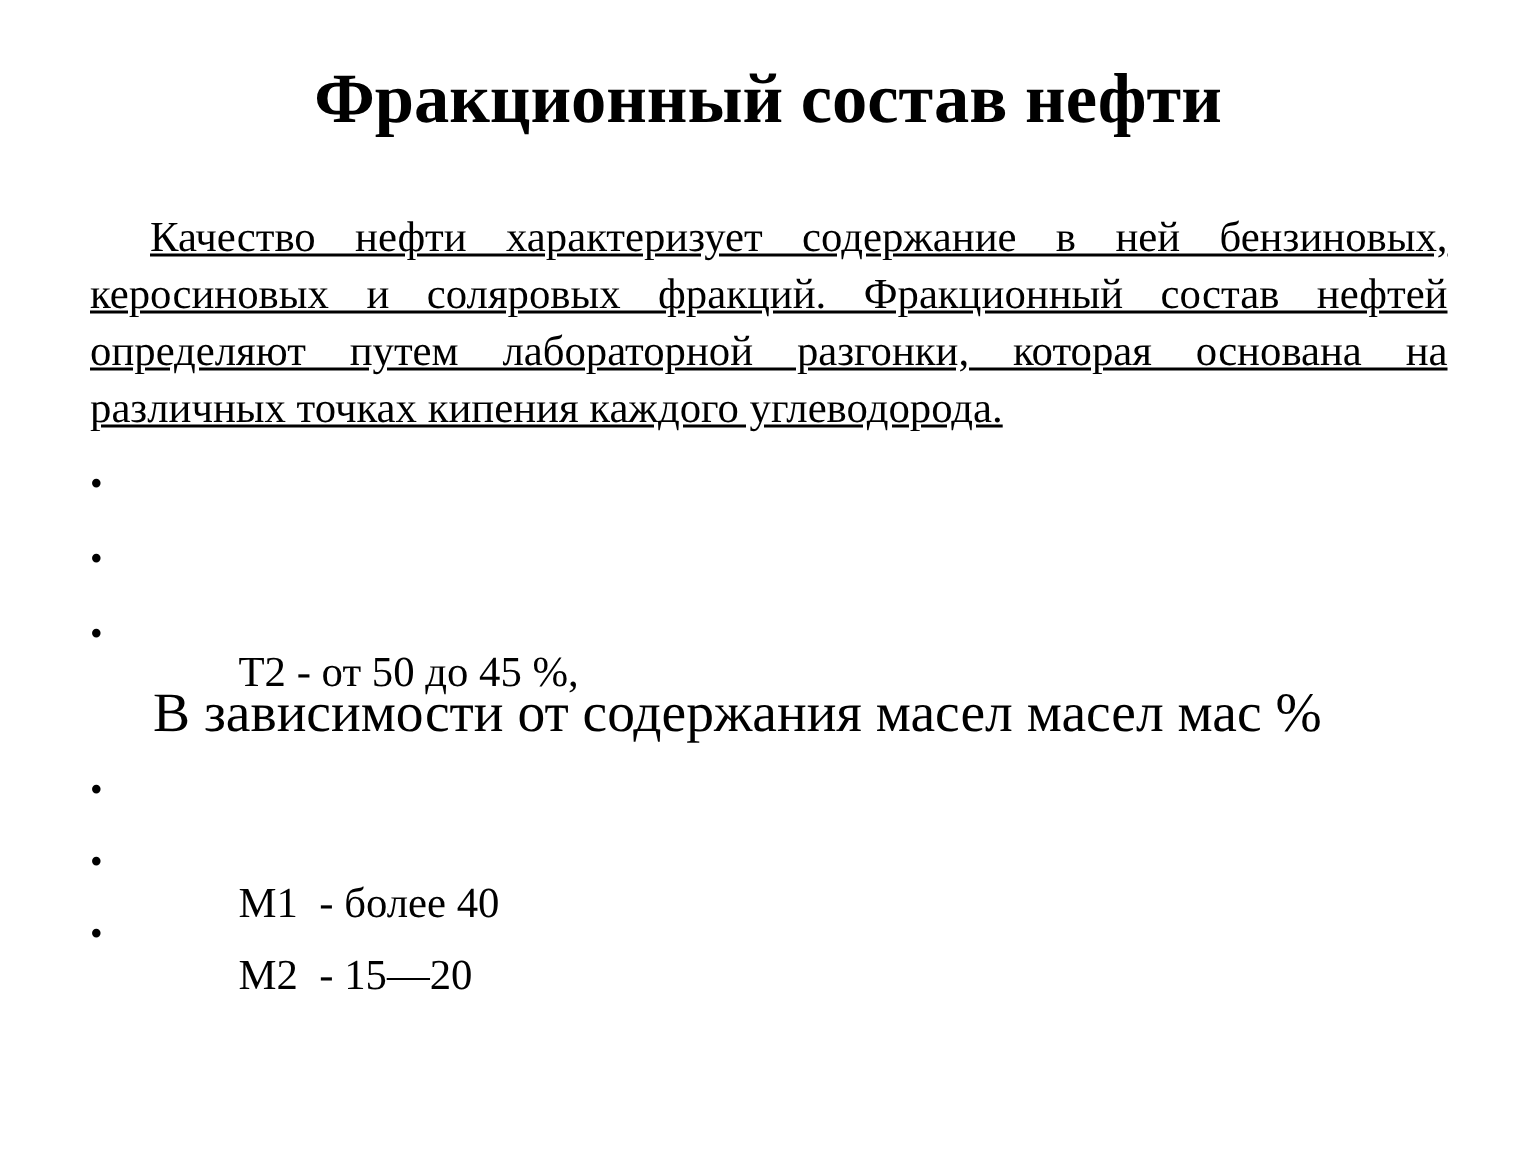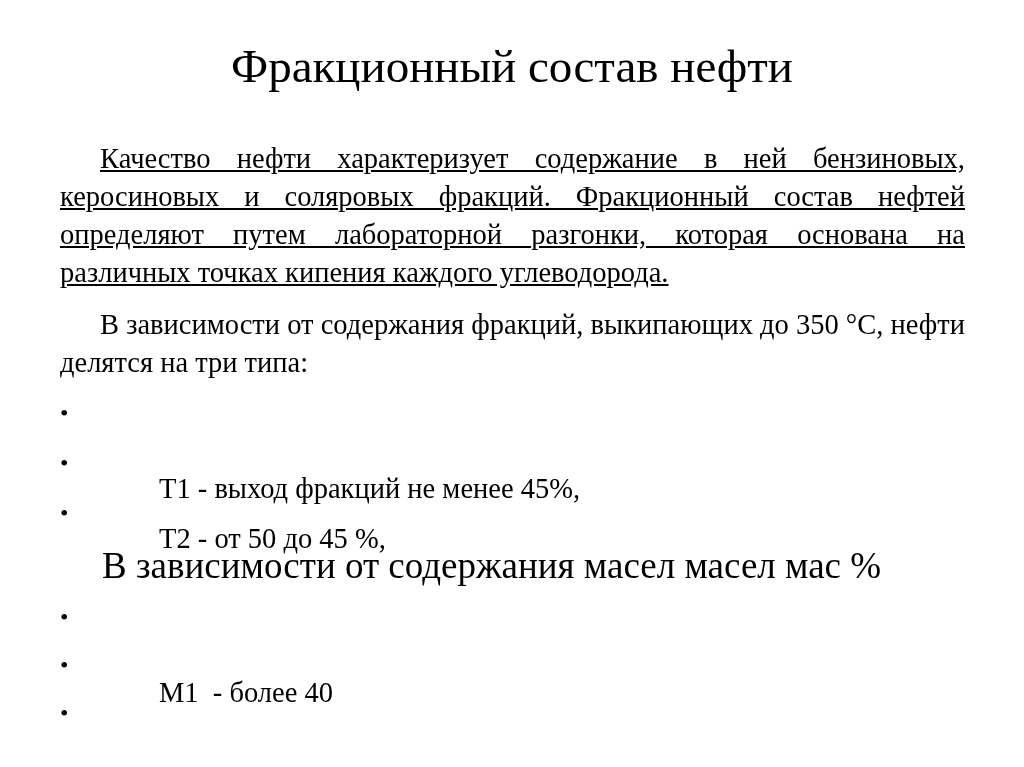--- a/index.html
+++ b/index.html
@@ -21,21 +21,21 @@
       width: 1024px; height: 767px;
       background: #ffffff;
     }
     .title {
       position: absolute;
       left: 0; top: 36px;
       width: 1024px;
       text-align: center;
       font-size: 47px;
       line-height: 60px;
-      font-weight: normal;
+      font-weight: bold;
       margin: 0;
     }
     .body {
       position: absolute;
       left: 60px;
       top: 140px;
       width: 905px;
       font-size: 28.5px;
       line-height: 38px;
     }
@@ -75,45 +75,44 @@
     .bullets.m .bullet { margin-top: 10px; }
   </style>
 </head>
 <body>
 
 <div class="slide">
   <h1 class="title">Фракционный состав нефти</h1>
 
   <div class="body">
     <p class="para p1">Качество нефти характеризует содержание в ней бензиновых, керосиновых и соляровых фракций. Фракционный состав нефтей определяют путем лабораторной разгонки, которая основана на различных точках кипения каждого углеводорода.</p>
-    <p class="para p2">В зависимости от содержания фракций, выкипающих до 350 °С, нефти делятся на три типа:</p>
 
     <ul class="bullets t">
       <li class="bullet">
         <span class="dot">•</span>
-        <span>Т1 - выход фракций не менее 45%,</span>
       </li>
       <li class="bullet">
         <span class="dot">•</span>
         <span>Т2 - от 50 до 45 %,</span>
       </li>
       <li class="bullet">
         <span class="dot">•</span>
       </li>
     </ul>
 
     <p class="subhead">В зависимости от содержания масел масел мас %</p>
 
     <ul class="bullets m">
       <li class="bullet">
         <span class="dot">•</span>
         <span>М1  - более 40</span>
       </li>
       <li class="bullet">
         <span class="dot">•</span>
+        <span>М2  - 15—20</span>
       </li>
       <li class="bullet">
         <span class="dot">•</span>
         
       </li>
     </ul>
   </div>
 </div>
 
 </body></html>

